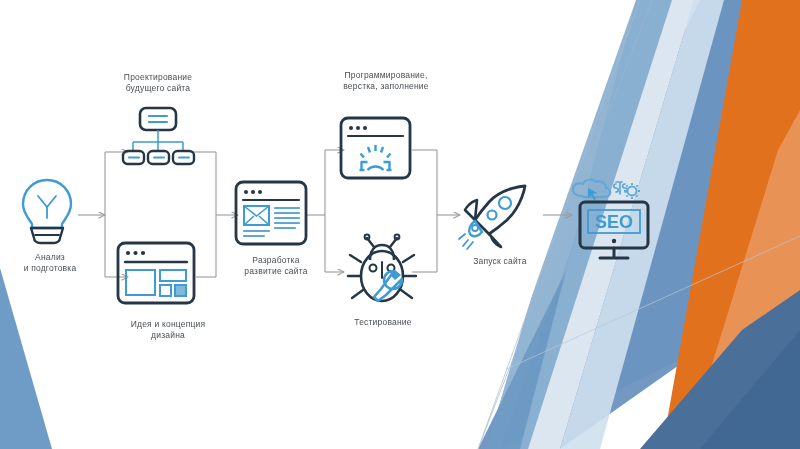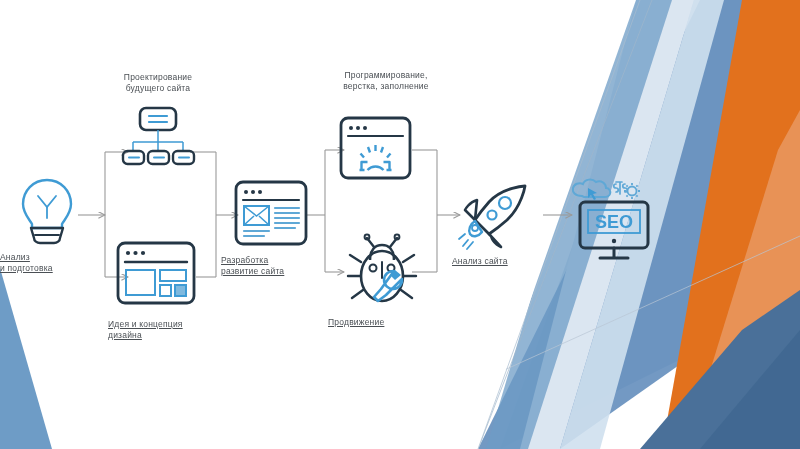--- a/index.html
+++ b/index.html
@@ -7,23 +7,23 @@
        font-family:"Liberation Sans","DejaVu Sans",sans-serif;}
 
   #slide{position:absolute;inset:0;width:800px;height:449px;background:#fff;overflow:hidden;}
 
   
   .deco{position:absolute;top:0;left:0;width:800px;height:449px;pointer-events:none;}
 
   
   .flow{position:absolute;top:0;left:0;width:800px;height:449px;}
 
-  .label{position:absolute;text-align:left;color:#4a4f54;
+  .label{position:absolute;text-align:center;color:#4a4f54;
          font-size:8.5px;line-height:11px;letter-spacing:.2px;
-         white-space:pre-line;text-decoration:underline;}
+         white-space:pre-line;}
 
   .caption-top{position:absolute;text-align:center;color:#4a4f54;
          font-size:8.5px;line-height:11px;letter-spacing:.2px;
          white-space:pre-line;}
 </style>
 </head>
 <body>
 
 <div id="slide">
 
@@ -209,18 +209,18 @@
 
   <div class="label" style="left:0px;top:252px;width:100px;">Анализ
 и подготовка</div>
 
   <div class="label" style="left:108px;top:319px;width:120px;">Идея и концепция
 дизайна</div>
 
   <div class="label" style="left:221px;top:255px;width:110px;">Разработка
 развитие сайта</div>
 
-  <div class="label" style="left:328px;top:317px;width:110px;">Продвижение</div>
-
-  <div class="label" style="left:452px;top:256px;width:96px;">Анализ сайта</div>
+  <div class="label" style="left:328px;top:317px;width:110px;">Тестирование</div>
+
+  <div class="label" style="left:452px;top:256px;width:96px;">Запуск сайта</div>
 
 
 </div>
 
 </body></html>

